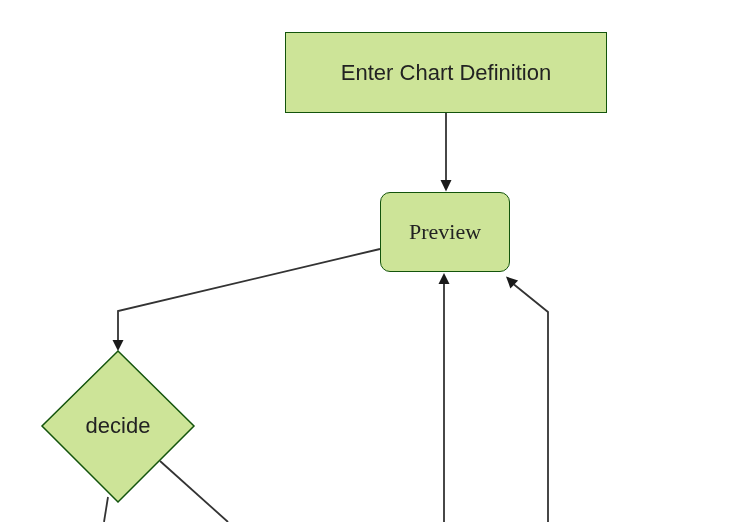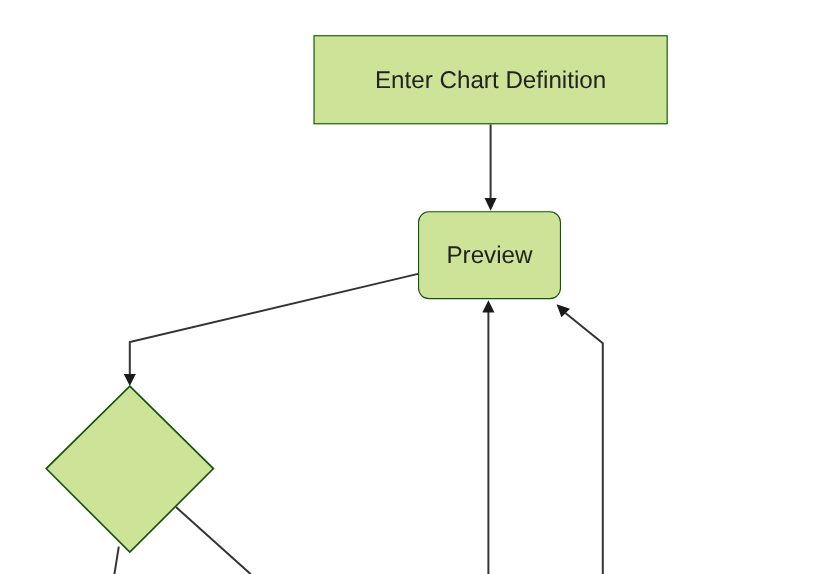--- a/index.html
+++ b/index.html
@@ -80,18 +80,21 @@
     <path class="edge" d="M548,522 L548,312 L514,284.5"></path>
     <polygon class="arrow" points="506,276.5 518.1,280.6 510.4,288.4"></polygon>
 
     <polygon class="diamond" points="118,351 194,426 118,502 42,426"></polygon>
   </svg>
 
   <div class="node rect-node" style="left:285px; top:32px; width:322px; height:81px;">
     <span class="node-label">Enter Chart Definition</span>
   </div>
 
-  <div class="node round-node" style="left:380px; top:192px; width:130px; height:80px;">
+  <div class="node round-node" style="left:380px; top:192px; width:130px; height:80px;font-family:Liberation Serif, serif;">
     <span class="node-label">Preview</span>
   </div>
 
+  <div class="diamond-label-wrap" style="left:43px; top:413px; width:150px;">
+    <span class="node-label">decide</span>
+  </div>
 
 </div>
 
 </body></html>

